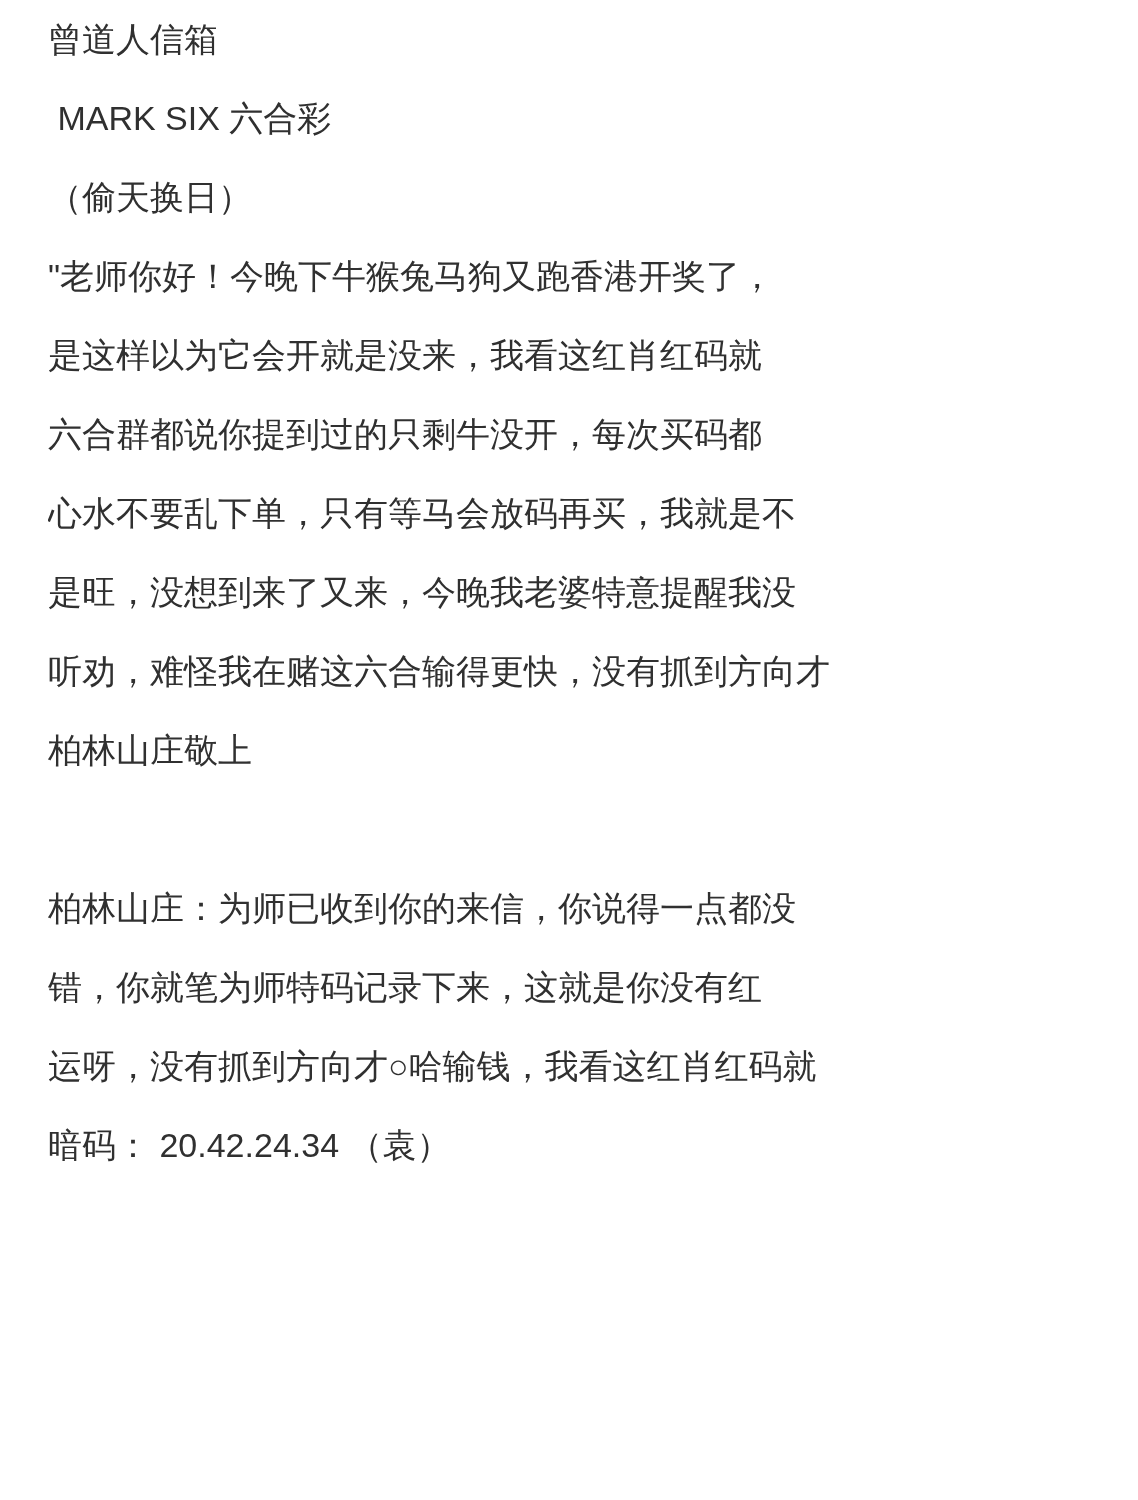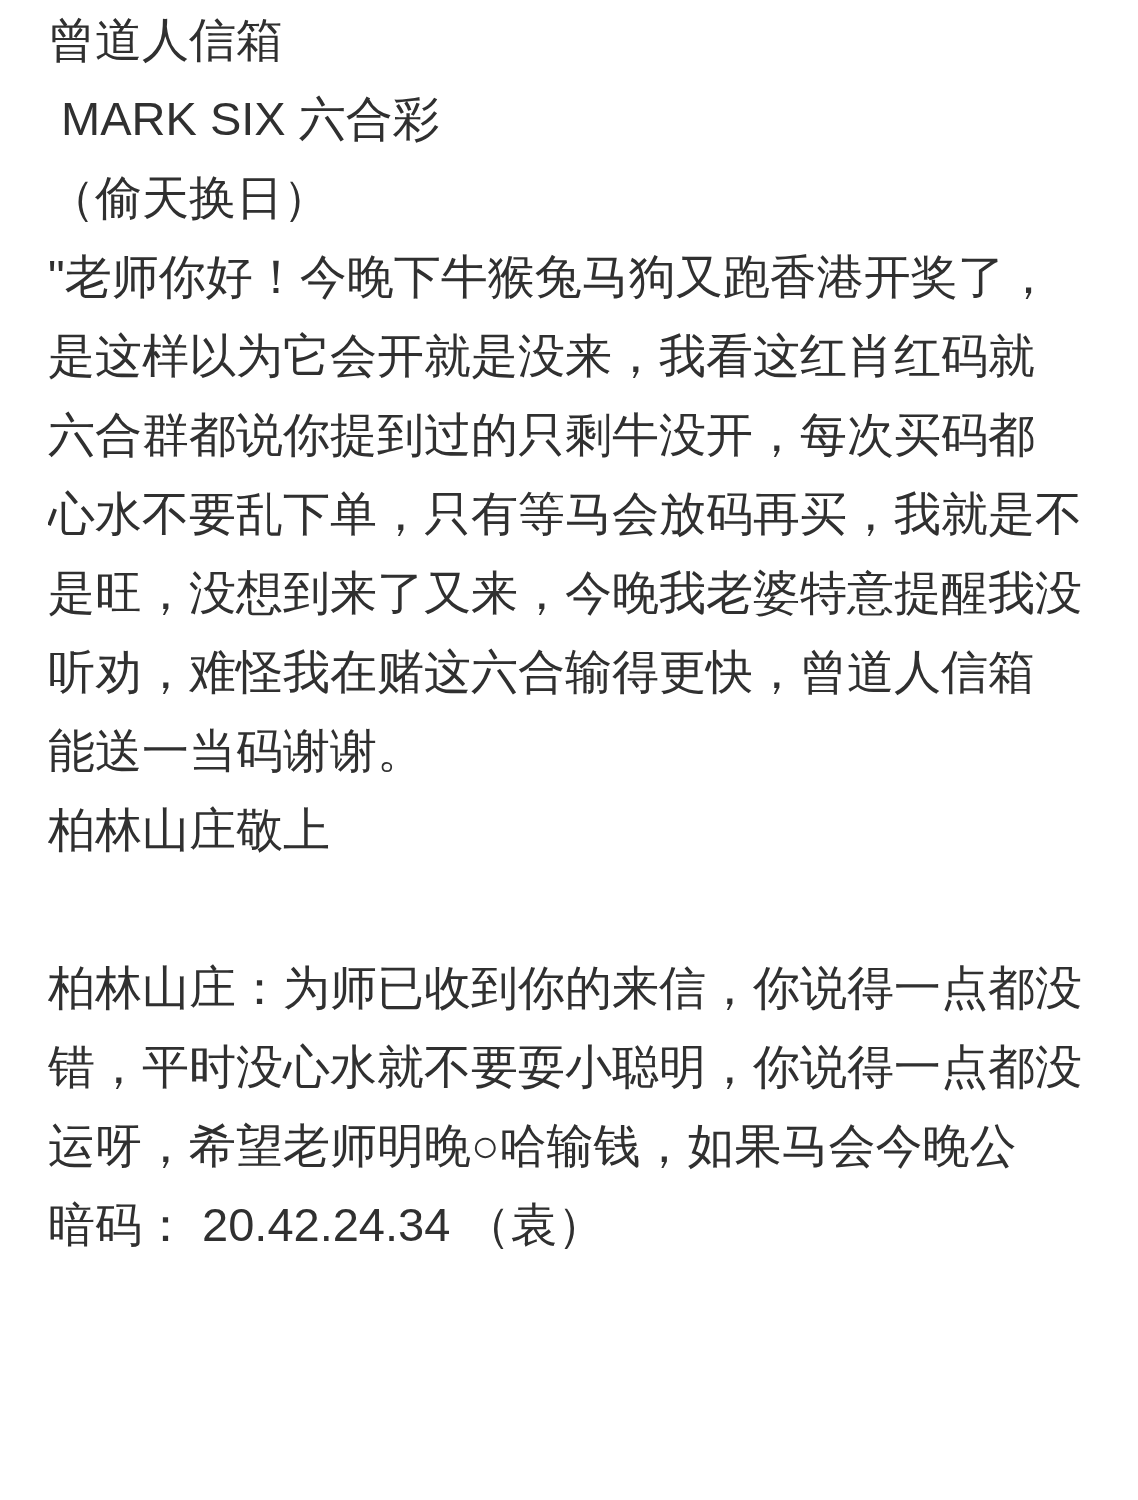--- a/index.html
+++ b/index.html
@@ -11,21 +11,21 @@
     height: 1500px;
     background: #ffffff;
     overflow: hidden;
   }
   .page {
     box-sizing: border-box;
     width: 1138px;
     height: 1500px;
     padding: 0 56px 0 48px;
     font-family: "Liberation Sans", sans-serif;
-    font-size: 47px;
+    font-size: 34px;
     color: #303030;
     font-weight: 400;
   }
   .line {
     height: 79px;
     line-height: 79px;
     white-space: pre;
     overflow: hidden;
   }
   .blank {
@@ -38,25 +38,24 @@
 <div class="page">
   <div class="line">曾道人信箱</div>
   <div class="line"> MARK SIX 六合彩</div>
   <div class="line">（偷天换日）</div>
 
   <div class="line">"老师你好！今晚下牛猴兔马狗又跑香港开奖了，</div>
   <div class="line">是这样以为它会开就是没来，我看这红肖红码就</div>
   <div class="line">六合群都说你提到过的只剩牛没开，每次买码都</div>
   <div class="line">心水不要乱下单，只有等马会放码再买，我就是不</div>
   <div class="line">是旺，没想到来了又来，今晚我老婆特意提醒我没</div>
-  <div class="line">听劝，难怪我在赌这六合输得更快，曾道人信箱</div>
-  <div class="line">能送一当码谢谢。</div>
+  <div class="line">听劝，难怪我在赌这六合输得更快，没有抓到方向才</div>
 
   <div class="line">柏林山庄敬上</div>
 
   <div class="line blank"></div>
 
   <div class="line">柏林山庄：为师已收到你的来信，你说得一点都没</div>
-  <div class="line">错，平时没心水就不要耍小聪明，你说得一点都没</div>
-  <div class="line">运呀，希望老师明晚○哈输钱，如果马会今晚公</div>
+  <div class="line">错，你就笔为师特码记录下来，这就是你没有红</div>
+  <div class="line">运呀，没有抓到方向才○哈输钱，我看这红肖红码就</div>
 
   <div class="line">暗码： 20.42.24.34 （袁）</div>
 </div>
 
 </body></html>

